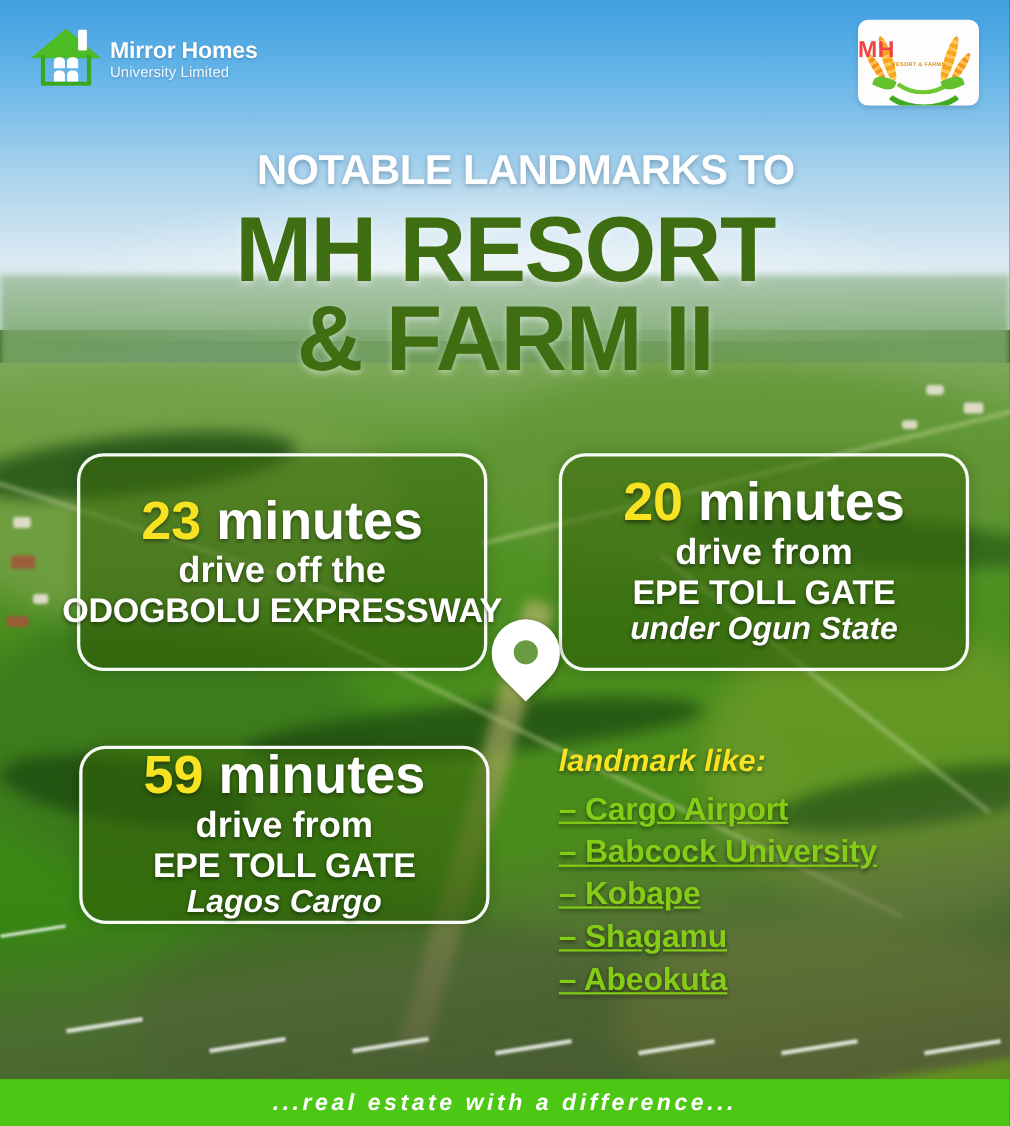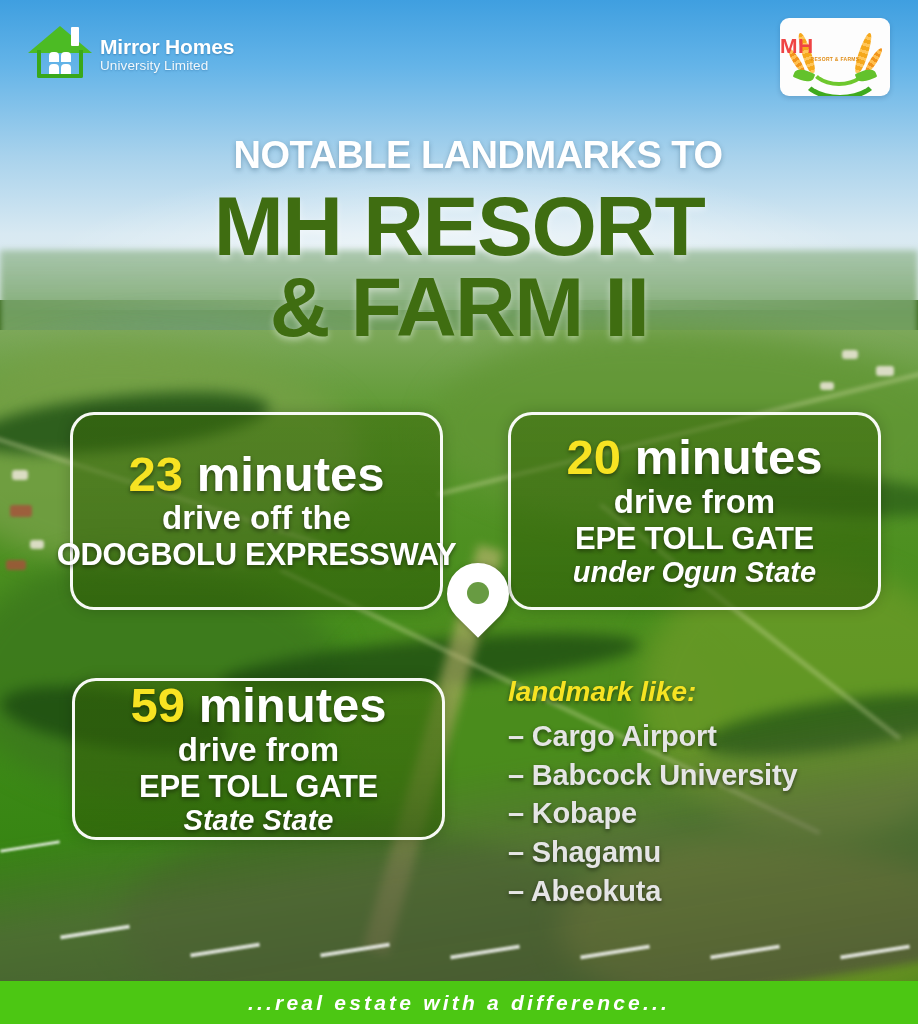--- a/index.html
+++ b/index.html
@@ -176,22 +176,22 @@
   }
 
   
   .lm{position:absolute;left:508px;top:676px;width:400px;}
   .lm-head{
     font-size:28px;font-weight:bold;font-style:italic;color:#f7e322;line-height:1.12;
     text-shadow:0 2px 4px rgba(0,0,0,.5);
   }
   .lm-list{margin:10px 0 0 0;padding:0;list-style:none;}
   .lm-list li{
-    font-size:29px;font-weight:bold;color:#e5e5e5;line-height:1.33;letter-spacing:-.2px;
-    text-shadow:0 2px 4px rgba(0,0,0,.5);white-space:nowrap;
+    font-size:29px;font-weight:bold;color:#84cc16;line-height:1.33;letter-spacing:-.2px;
+    text-shadow:0 2px 4px rgba(0,0,0,.5);white-space:nowrap;text-decoration:underline;
   }
 
   
   .footer{
     position:absolute;left:0;bottom:0;width:918px;height:43px;background:#4cc713;
     display:flex;align-items:center;justify-content:center;
   }
   .footer span{
     font-size:21px;font-style:italic;font-weight:bold;color:#ffffff;letter-spacing:3.2px;
   }
@@ -304,21 +304,21 @@
     <div class="pin-hole"></div>
   </div>
 
   <div class="card card3">
     <div class="big">
       <span class="num">59</span>
       <span>minutes</span>
     </div>
     <div class="mid">drive from</div>
     <div class="strong">EPE TOLL GATE</div>
-    <div class="ital">State State</div>
+    <div class="ital">Lagos Cargo</div>
   </div>
 
   <div class="lm">
     <div class="lm-head">
       <div>landmark like:</div>
     </div>
     <ul class="lm-list">
       <li>– Cargo Airport</li>
       <li>– Babcock University</li>
       <li>– Kobape</li>

